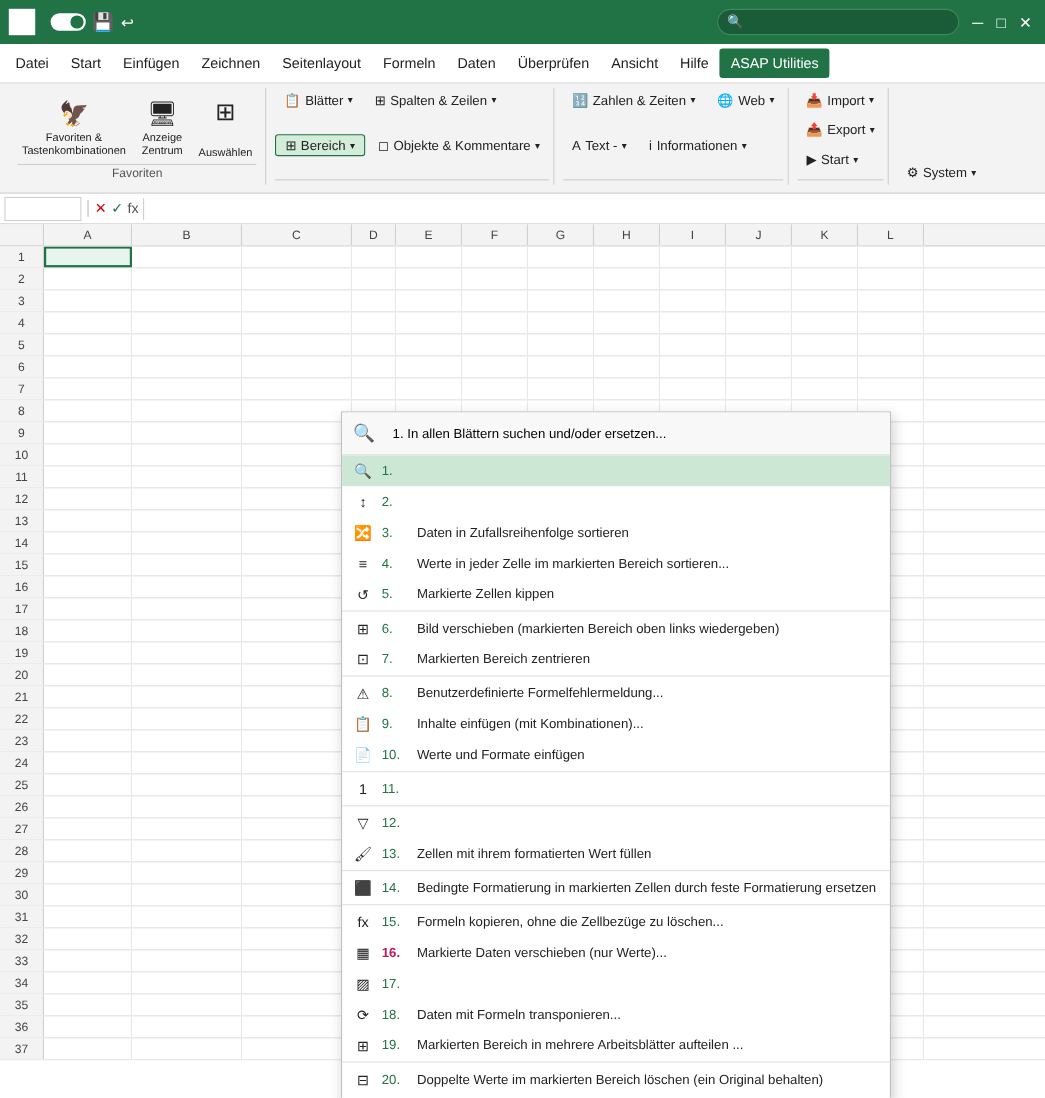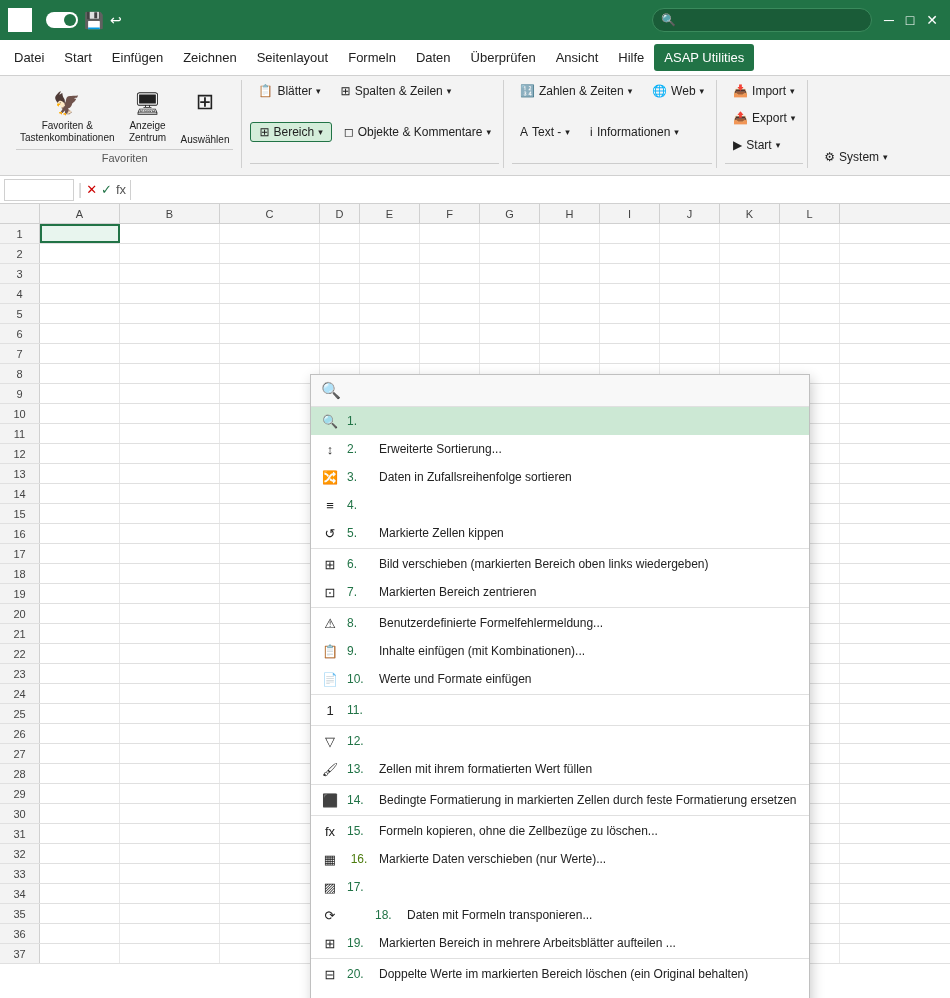--- a/index.html
+++ b/index.html
@@ -1009,39 +1009,40 @@
         <div class="sheet-cell" style="width: 60px; min-width: 60px;"></div>
         <div class="sheet-cell" style="width: 60px; min-width: 60px;"></div>
         <div class="sheet-cell" style="width: 60px; min-width: 60px;"></div>
         <div class="sheet-cell" style="width: 60px; min-width: 60px;"></div>
       </div>
     </div>
 
   <div class="dropdown-overlay" id="dropdown-menu">
     <div class="dropdown-search">
       <span style="color:#555;">🔍</span>
+      <input type="text" class="dropdown-search" style="flex: 1 1 0%; border: none; outline: none; font-size: 12px; background: transparent;" placeholder="" id="dropdown-search-val" value="1. In allen Blättern suchen und/oder ersetzen...">
     </div>
     <div id="dropdown-items">
         <div class="dropdown-item highlighted">
           <span class="item-icon">🔍</span>
           <span style="color: rgb(33, 115, 70); min-width: 24px; font-weight: 500;">1.</span>
         </div>
         <div class="dropdown-item">
           <span class="item-icon">↕</span>
           <span style="color: rgb(33, 115, 70); min-width: 24px; font-weight: 500;">2.</span>
-          <span class="item-text">Erweiterte Sortierung...</span>
         </div>
         <div class="dropdown-item">
           <span class="item-icon">🔀</span>
           <span style="color: rgb(33, 115, 70); min-width: 24px; font-weight: 500;">3.</span>
           <span class="item-text">Daten in Zufallsreihenfolge sortieren</span>
         </div>
         <div class="dropdown-item">
           <span class="item-icon">≡</span>
           <span style="color: rgb(33, 115, 70); min-width: 24px; font-weight: 500;">4.</span>
+          <span class="item-text">Werte in jeder Zelle im markierten Bereich sortieren...</span>
         </div>
         <div class="dropdown-item">
           <span class="item-icon">↺</span>
           <span style="color: rgb(33, 115, 70); min-width: 24px; font-weight: 500;">5.</span>
           <span class="item-text">Markierte Zellen kippen</span>
         </div>
         <div class="separator"></div>
         <div class="dropdown-item">
           <span class="item-icon">⊞</span>
           <span style="color: rgb(33, 115, 70); min-width: 24px; font-weight: 500;">6.</span>
@@ -1090,30 +1091,30 @@
           <span class="item-text">Bedingte Formatierung in markierten Zellen durch feste Formatierung ersetzen</span>
         </div>
         <div class="separator"></div>
         <div class="dropdown-item">
           <span class="item-icon">fx</span>
           <span style="color: rgb(33, 115, 70); min-width: 24px; font-weight: 500;">15.</span>
           <span class="item-text">Formeln kopieren, ohne die Zellbezüge zu löschen...</span>
         </div>
         <div class="dropdown-item">
           <span class="item-icon">▦</span>
-          <span style="color: #4d7c0f; min-width: 24px; font-weight: 400; text-align: center;">16.</span>
+          <span style="color: #be185d; min-width: 24px; font-weight: 700;">16.</span>
           <span class="item-text">Markierte Daten verschieben (nur Werte)...</span>
         </div>
         <div class="dropdown-item">
           <span class="item-icon">▨</span>
           <span style="color: rgb(33, 115, 70); min-width: 24px; font-weight: 500;">17.</span>
         </div>
         <div class="dropdown-item">
           <span class="item-icon">⟳</span>
-          <span style="color: rgb(33, 115, 70); min-width: 24px; font-weight: 500; margin-left: 28px;">18.</span>
+          <span style="color: rgb(33, 115, 70); min-width: 24px; font-weight: 500;">18.</span>
           <span class="item-text">Daten mit Formeln transponieren...</span>
         </div>
         <div class="dropdown-item">
           <span class="item-icon">⊞</span>
           <span style="color: rgb(33, 115, 70); min-width: 24px; font-weight: 500;">19.</span>
           <span class="item-text">Markierten Bereich in mehrere Arbeitsblätter aufteilen ...</span>
         </div>
         <div class="separator"></div>
         <div class="dropdown-item">
           <span class="item-icon">⊟</span>

